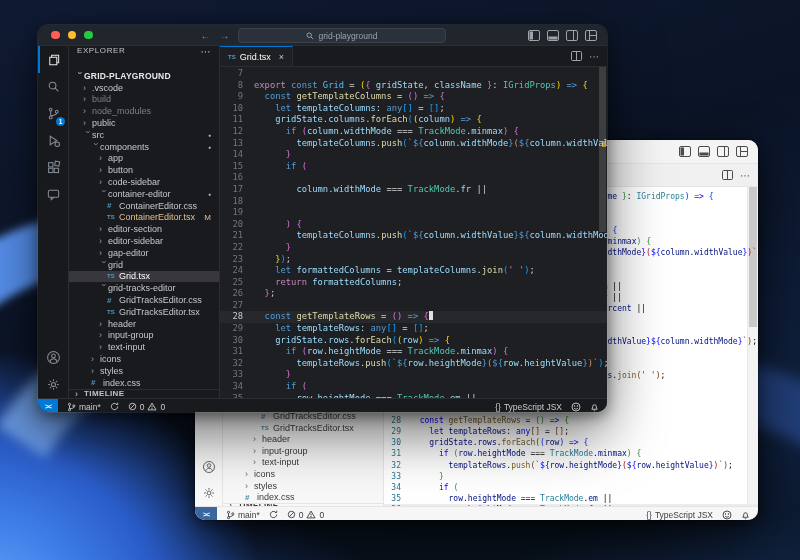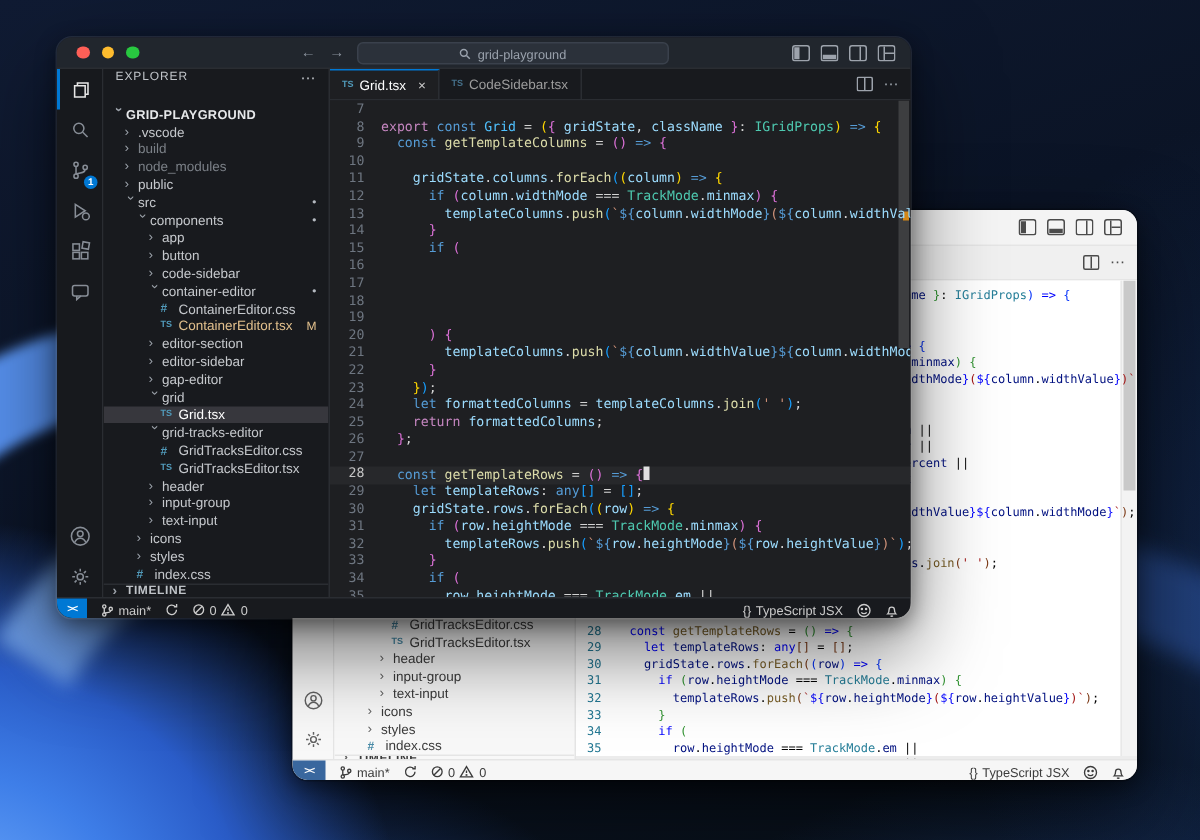--- a/index.html
+++ b/index.html
@@ -694,50 +694,46 @@
           <span>TIMELINE</span>
         </div>
       </div>
       <div class="editorcol">
         <div class="tabbar">
           <div class="tab active">
             <span class="tsic">TS</span>
             <span>Grid.tsx</span>
             <span class="close">×</span>
           </div>
-          <div class="tab inactive">
-            <span class="tsic">TS</span>
-            <span>CodeSidebar.tsx</span>
-          </div>
           <div class="tab-actions">
             <span>
                 <svg width="11" height="10" viewBox="0 0 11 10" fill="none" stroke="currentColor">
                   <rect x="0.5" y="0.5" width="10" height="9" rx="1"></rect>
                   <line x1="5.5" y1="1" x2="5.5" y2="9"></line>
                 </svg>
               </span>
             <span>⋯</span>
           </div>
         </div>
         <div class="editor" id="code-front">
           <div class="sbar">
               <div class="thumb"></div>
             </div>
           <div class="ovr"></div>
         <div class="crow"><span class="ln">7</span><span class="lc"></span></div>
             <div class="crow"><span class="ln">8</span><span class="lc"><span class="tk-p">export </span><span class="tk-k">const </span><span class="tk-u">Grid</span><span class="tk-d"> = </span><span class="tk-c1">(</span><span class="tk-c2">{ </span><span class="tk-v">gridState</span><span class="tk-d">, </span><span class="tk-v">className</span><span class="tk-c2"> }</span><span class="tk-d">: </span><span class="tk-t">IGridProps</span><span class="tk-c1">)</span><span class="tk-d"> </span><span class="tk-k">=&gt;</span><span class="tk-d"> </span><span class="tk-c1">{</span></span></div>
             <div class="crow"><span class="ln">9</span><span class="lc"><span class="tk-d">  </span><span class="tk-k">const </span><span class="tk-f">getTemplateColumns</span><span class="tk-d"> = </span><span class="tk-c2">()</span><span class="tk-d"> </span><span class="tk-k">=&gt;</span><span class="tk-d"> </span><span class="tk-c2">{</span></span></div>
-            <div class="crow"><span class="ln">10</span></div>
+            <div class="crow"><span class="ln">10</span><span class="lc"><span class="tk-d">    </span><span class="tk-k">let </span><span class="tk-v">templateColumns</span><span class="tk-d">: </span><span class="tk-k">any</span><span class="tk-c3">[]</span><span class="tk-d"> = </span><span class="tk-c3">[]</span><span class="tk-d">;</span></span></div>
             <div class="crow"><span class="ln">11</span><span class="lc"><span class="tk-d">    </span><span class="tk-v">gridState</span><span class="tk-d">.</span><span class="tk-v">columns</span><span class="tk-d">.</span><span class="tk-f">forEach</span><span class="tk-c3">(</span><span class="tk-c1">(</span><span class="tk-v">column</span><span class="tk-c1">)</span><span class="tk-d"> </span><span class="tk-k">=&gt;</span><span class="tk-d"> </span><span class="tk-c1">{</span></span></div>
             <div class="crow"><span class="ln">12</span><span class="lc"><span class="tk-d">      </span><span class="tk-k">if</span><span class="tk-d"> </span><span class="tk-c2">(</span><span class="tk-v">column</span><span class="tk-d">.</span><span class="tk-v">widthMode</span><span class="tk-d"> === </span><span class="tk-t">TrackMode</span><span class="tk-d">.</span><span class="tk-v">minmax</span><span class="tk-c2">)</span><span class="tk-d"> </span><span class="tk-c2">{</span></span></div>
             <div class="crow"><span class="ln">13</span><span class="lc"><span class="tk-d">        </span><span class="tk-v">templateColumns</span><span class="tk-d">.</span><span class="tk-f">push</span><span class="tk-c3">(</span><span class="tk-s">`</span><span class="tk-k">${</span><span class="tk-v">column</span><span class="tk-d">.</span><span class="tk-v">widthMode</span><span class="tk-k">}</span><span class="tk-s">(</span><span class="tk-k">${</span><span class="tk-v">column</span><span class="tk-d">.</span><span class="tk-v">widthValue</span></span></div>
             <div class="crow"><span class="ln">14</span><span class="lc"><span class="tk-d">      </span><span class="tk-c2">}</span></span></div>
             <div class="crow"><span class="ln">15</span><span class="lc"><span class="tk-d">      </span><span class="tk-k">if</span><span class="tk-d"> </span><span class="tk-c2">(</span></span></div>
             <div class="crow"><span class="ln">16</span></div>
-            <div class="crow"><span class="ln">17</span></div>
+            <div class="crow"><span class="ln">17</span><span class="lc"><span class="tk-d">        </span><span class="tk-v">column</span><span class="tk-d">.</span><span class="tk-v">widthMode</span><span class="tk-d"> === </span><span class="tk-t">TrackMode</span><span class="tk-d">.</span><span class="tk-v">fr</span><span class="tk-d"> ||</span></span></div>
             <div class="crow"><span class="ln">18</span></div>
             <div class="crow"><span class="ln">19</span></div>
             <div class="crow"><span class="ln">20</span><span class="lc"><span class="tk-d">      </span><span class="tk-c2">)</span><span class="tk-d"> </span><span class="tk-c2">{</span></span></div>
             <div class="crow"><span class="ln">21</span><span class="lc"><span class="tk-d">        </span><span class="tk-v">templateColumns</span><span class="tk-d">.</span><span class="tk-f">push</span><span class="tk-c3">(</span><span class="tk-s">`</span><span class="tk-k">${</span><span class="tk-v">column</span><span class="tk-d">.</span><span class="tk-v">widthValue</span><span class="tk-k">}</span><span class="tk-k">${</span><span class="tk-v">column</span><span class="tk-d">.</span><span class="tk-v">widthMode</span></span></div>
             <div class="crow"><span class="ln">22</span><span class="lc"><span class="tk-d">      </span><span class="tk-c2">}</span></span></div>
             <div class="crow"><span class="ln">23</span><span class="lc"><span class="tk-d">    </span><span class="tk-c1">}</span><span class="tk-c3">)</span><span class="tk-d">;</span></span></div>
             <div class="crow"><span class="ln">24</span><span class="lc"><span class="tk-d">    </span><span class="tk-k">let </span><span class="tk-v">formattedColumns</span><span class="tk-d"> = </span><span class="tk-v">templateColumns</span><span class="tk-d">.</span><span class="tk-f">join</span><span class="tk-c3">(</span><span class="tk-s">' '</span><span class="tk-c3">)</span><span class="tk-d">;</span></span></div>
             <div class="crow"><span class="ln">25</span><span class="lc"><span class="tk-d">    </span><span class="tk-p">return </span><span class="tk-v">formattedColumns</span><span class="tk-d">;</span></span></div>
             <div class="crow"><span class="ln">26</span><span class="lc"><span class="tk-d">  </span><span class="tk-c2">}</span><span class="tk-d">;</span></span></div>
             <div class="crow"><span class="ln">27</span><span class="lc"></span></div>

